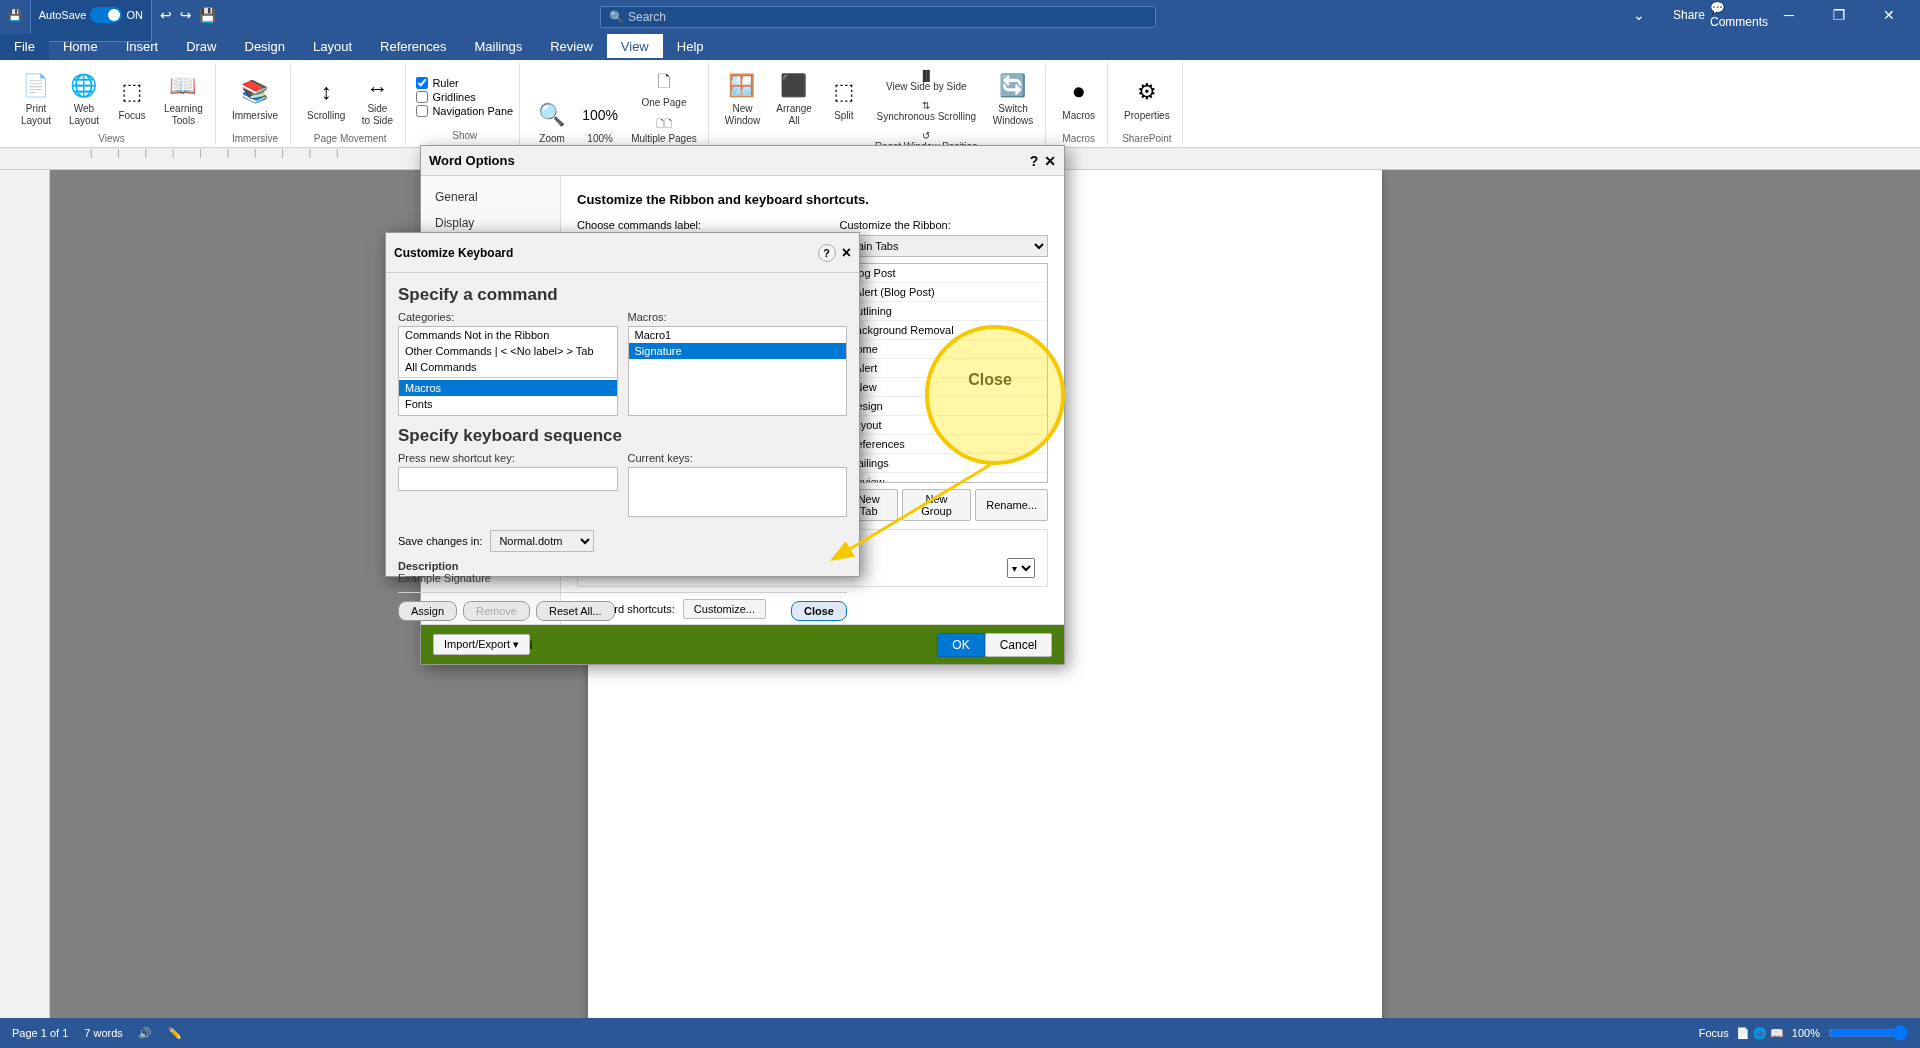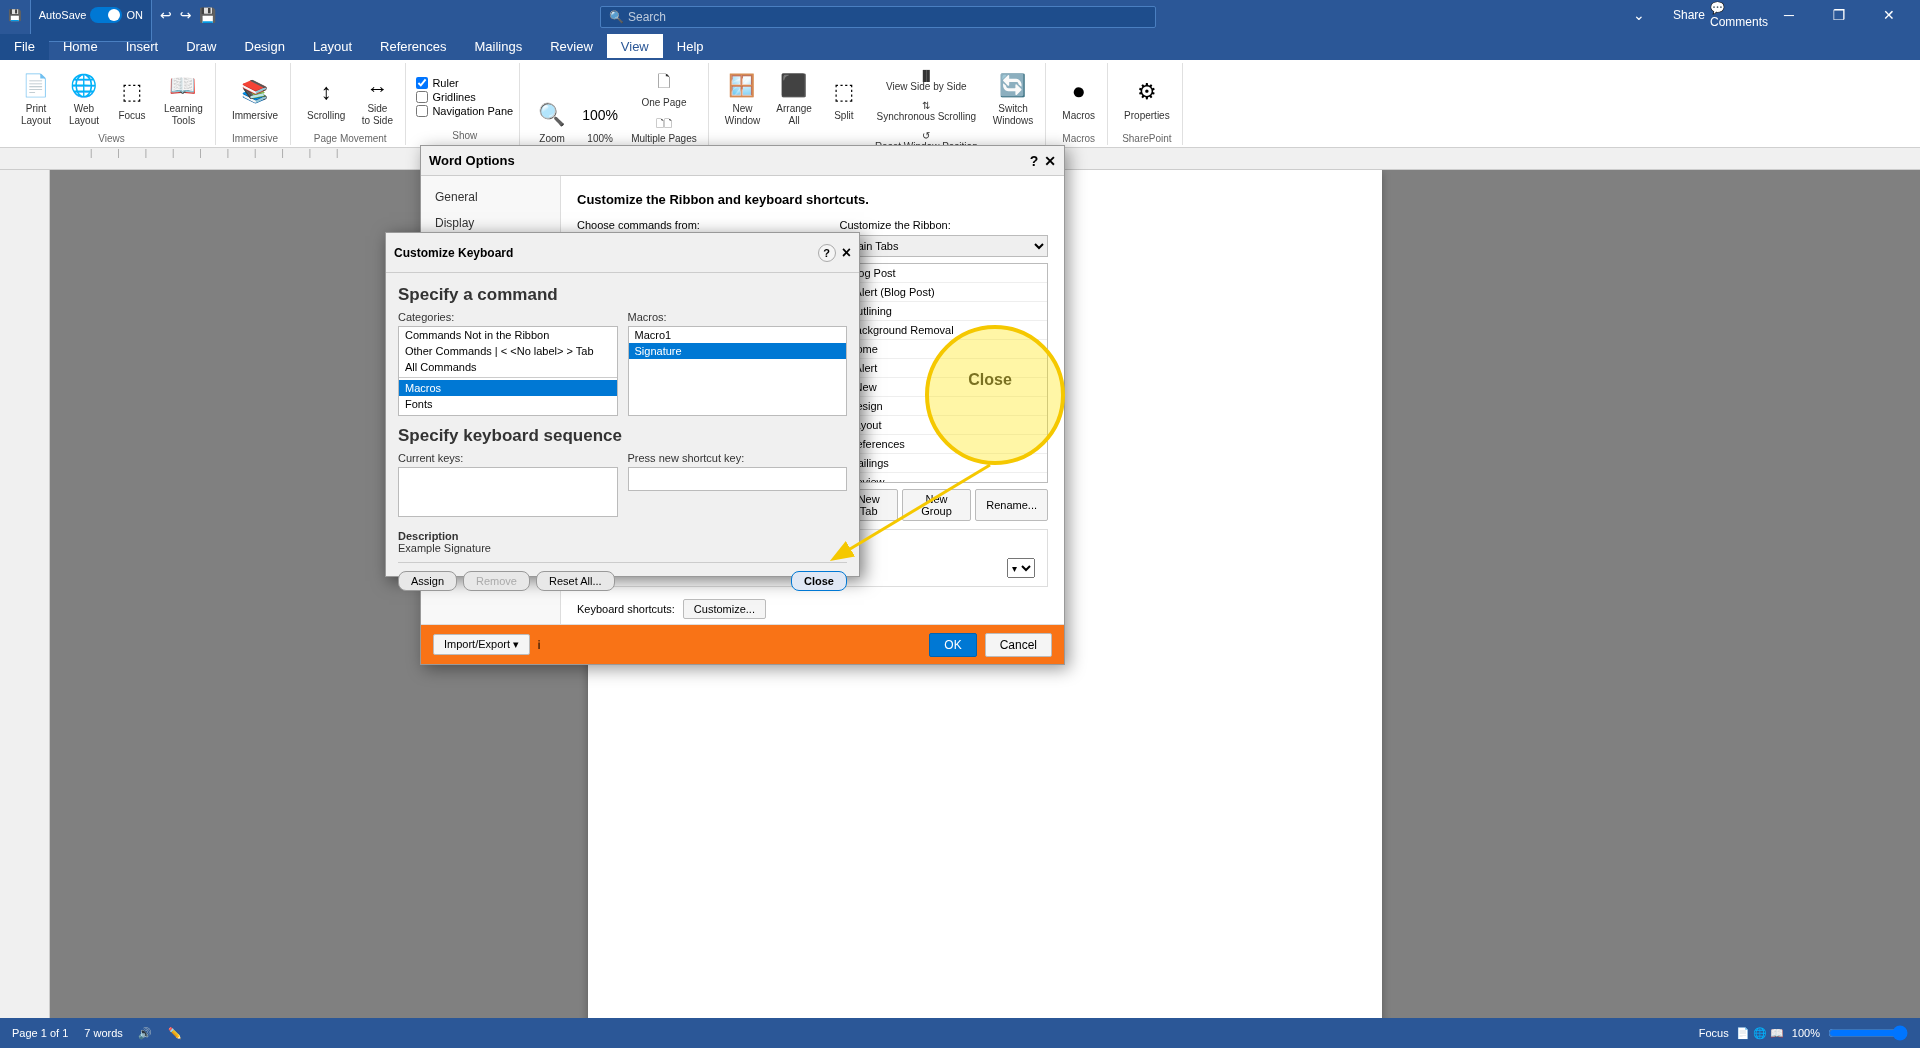--- a/index.html
+++ b/index.html
@@ -83,21 +83,21 @@
       align-items: center;
       justify-content: space-between;
       padding: 0 8px;
       font-size: 13px;
       font-weight: 600;
     }
     #word-options-body { display: flex; height: calc(100% - 30px - 40px); }
     #word-options-sidebar { width: 140px; background: #f8f8f8; border-right: 1px solid #ddd; padding: 8px 0; }
     .word-options-nav-item { padding: 6px 14px; font-size: 12px; cursor: pointer; color: #333; }
     #word-options-content { flex: 1; padding: 16px; overflow: auto; }
-    #word-options-footer { height: 40px; border-top: 1px solid #ddd; display: flex; align-items: center; justify-content: flex-end; gap: 8px; padding: 0 12px; background: #f97316; }
+    #word-options-footer { height: 40px; border-top: 1px solid #ddd; display: flex; align-items: center; justify-content: flex-end; padding: 0 12px; background: #4d7c0f; }
     .options-select { height: 24px; font-size: 11px; border: 1px solid #bbb; padding: 0 4px; min-width: 200px; }
 
     .dialog-btn { padding: 4px 14px; font-size: 12px; border: 1px solid #bbb; background: #f5f5f5; cursor: pointer; border-radius: 2px; }
     .dialog-btn.primary { background: #0078d4; color: white; border-color: #0063b1; }
 
     
     #customize-kbd-dialog {
       position: absolute;
       top: 232px;
       left: 385px;
@@ -405,21 +405,21 @@
       <div class="word-options-nav-item">Display</div>
       <div class="word-options-nav-item">Proofing</div>
     </div>
 
     <div id="word-options-content">
       <div style="font-size:13px; font-weight:700; margin-bottom:12px;">Customize the Ribbon and keyboard shortcuts.</div>
 
       <div class="customize-section">
 
         <div class="customize-left">
-          <div style="font-size:11px; margin-bottom:4px;">Choose commands from:</div>
+          <div style="font-size:11px; margin-bottom:4px;">Choose commands label:</div>
           <select class="options-select" style="width:100%; margin-bottom:6px; height:22px; font-size:11px;">
             <option>Popular Commands</option>
             <option>All Commands</option>
           </select>
           <div class="customize-ribbon-list" style="height:220px;">
             
           </div>
         </div>
 
         <div class="customize-mid">
@@ -518,29 +518,36 @@
         <div class="kbd-listbox" style="height:90px;">
           <div class="kbd-listbox-item">Macro1</div>
           <div class="kbd-listbox-item selected">Signature</div>
         </div>
       </div>
     </div>
 
     <div class="kbd-section-title" style="margin-top:8px;">Specify keyboard sequence</div>
     <div class="kbd-row">
       <div class="kbd-col">
+        <div class="kbd-input-label">Press new shortcut key:</div>
+        <input class="kbd-input" type="text" style="">
+      </div>
+      <div class="kbd-col">
         <div class="kbd-input-label">Current keys:</div>
         <textarea class="kbd-textarea" style=""></textarea>
       </div>
-      <div class="kbd-col">
-        <div class="kbd-input-label">Press new shortcut key:</div>
-        <input class="kbd-input" type="text" style="">
-      </div>
-    </div>
-
+    </div>
+
+    <div class="kbd-save-row">
+      <span>Save changes in:</span>
+      <select class="kbd-select">
+        <option>Normal.dotm</option>
+        <option>This Document</option>
+      </select>
+    </div>
 
     <div class="kbd-description">
       <strong>Description</strong><br>
       <span>Example Signature</span>
     </div>
 
     <div class="kbd-footer">
       <button class="kbd-btn">Assign</button>
       <button class="kbd-btn disabled">Remove</button>
       <button class="kbd-btn">Reset All...</button>

